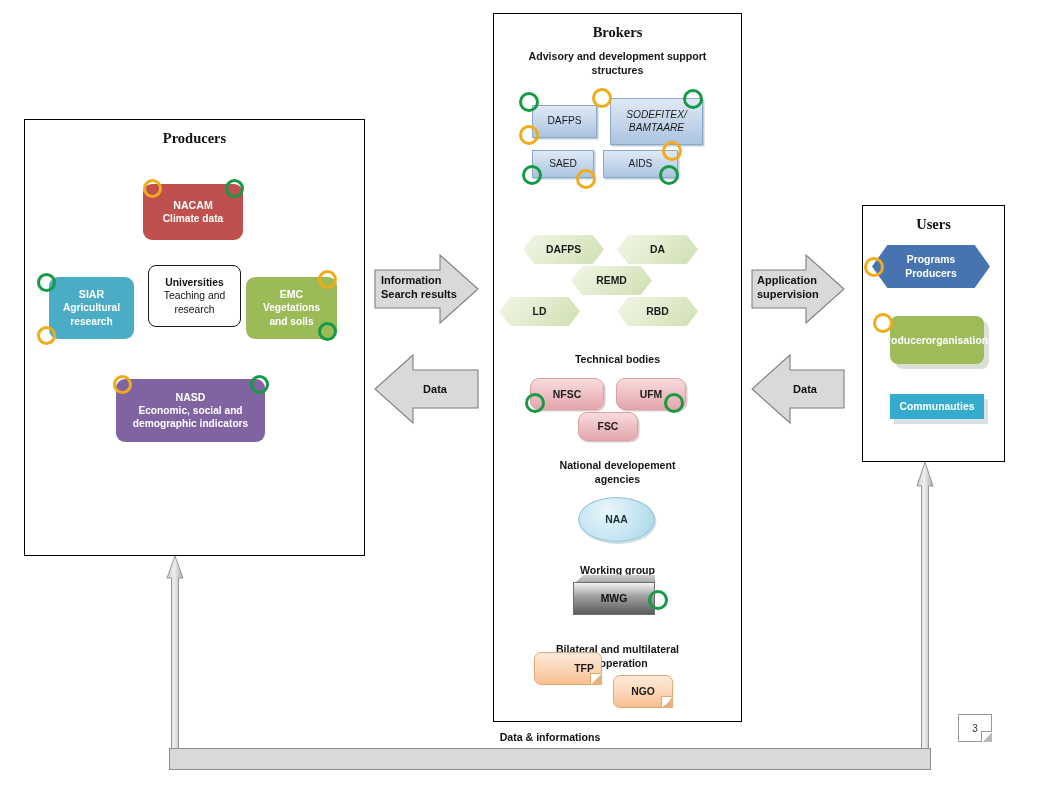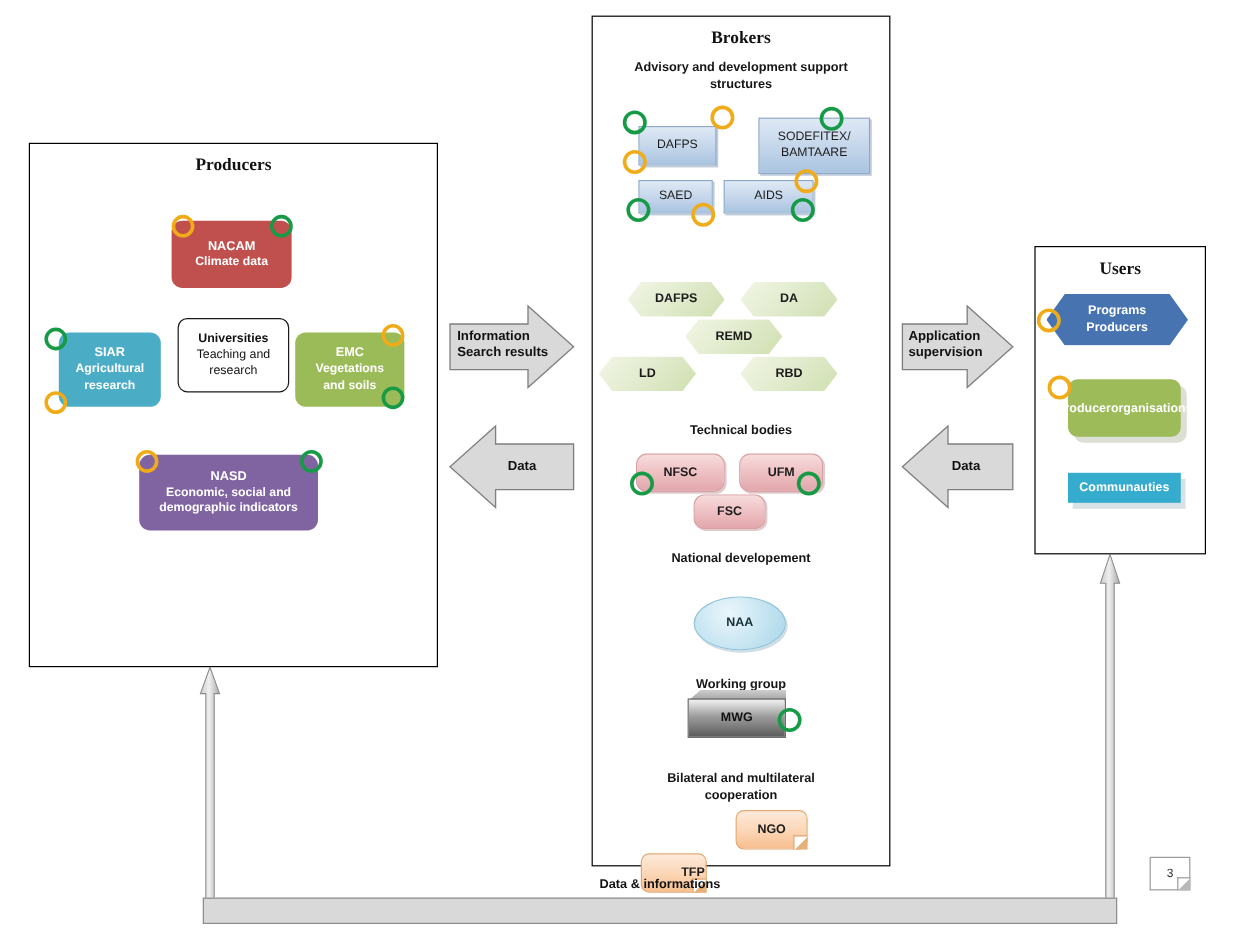--- a/index.html
+++ b/index.html
@@ -197,29 +197,30 @@
     <span>Teaching and</span>
     <span>research</span>
   </div>
 
   <div class="panel" style="left:493px;top:13px;width:249px;height:709px;">
     <div class="panel-title" style="top:10px;">Brokers</div>
     <div class="grp-label" style="top:35px;">Advisory and development support</div>
     <div class="grp-label" style="top:49px;">structures</div>
     <div class="grp-label" style="top:338px;">Technical bodies</div>
     <div class="grp-label" style="top:444px;">National developement</div>
+    <div class="grp-label" style="top:458px;">agencies</div>
     <div class="grp-label" style="top:549px;">Working group</div>
     <div class="grp-label" style="top:628px;">Bilateral and multilateral</div>
     <div class="grp-label" style="top:642px;">cooperation</div>
   </div>
 
   <div class="bbox" style="left:532px;top:105px;width:65px;height:33px;">
     <span>DAFPS</span>
   </div>
-  <div class="bbox" style="left:632px;top:98px;width:93px;height:47px;flex-direction:column;">
+  <div class="bbox" style="left:610px;top:98px;width:93px;height:47px;flex-direction:column;font-style:italic;">
     <span>SODEFITEX/</span>
     <span>BAMTAARE</span>
   </div>
   <div class="bbox" style="left:532px;top:150px;width:62px;height:28px;">
     <span>SAED</span>
   </div>
   <div class="bbox" style="left:603px;top:150px;width:75px;height:28px;">
     <span>AIDS</span>
   </div>
 
@@ -275,21 +276,21 @@
   </div>
 
   <div class="cube" style="left:573px;top:575px;width:82px;height:40px;">
     <div class="cube-top"></div>
     <div class="cube-face">
       <span>MWG</span>
     </div>
   </div>
   <div class="ring green" style="left:648px;top:590px;width:20px;height:20px;"></div>
 
-  <div class="docbox" style="left:534px;top:711px;width:55px;height:33px;padding-left:32px;">
+  <div class="docbox" style="left:534px;top:652px;width:68px;height:33px;padding-left:32px;">
     <span>TFP</span>
   </div>
   <div class="docbox" style="left:613px;top:675px;width:60px;height:33px;">
     <span>NGO</span>
   </div>
 
   <div class="panel" style="left:862px;top:205px;width:143px;height:257px;">
     <div class="panel-title" style="top:10px;">Users</div>
   </div>
 

